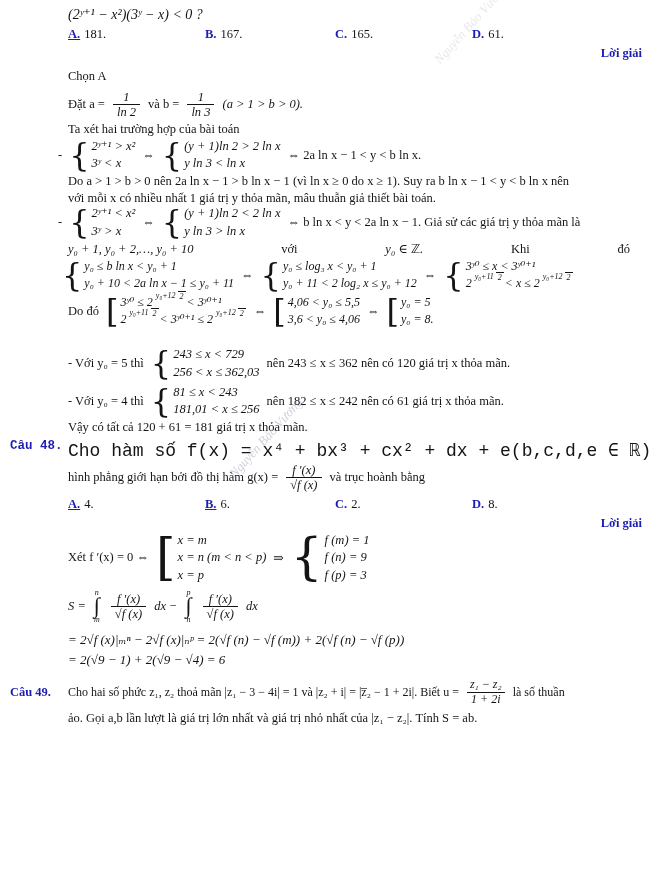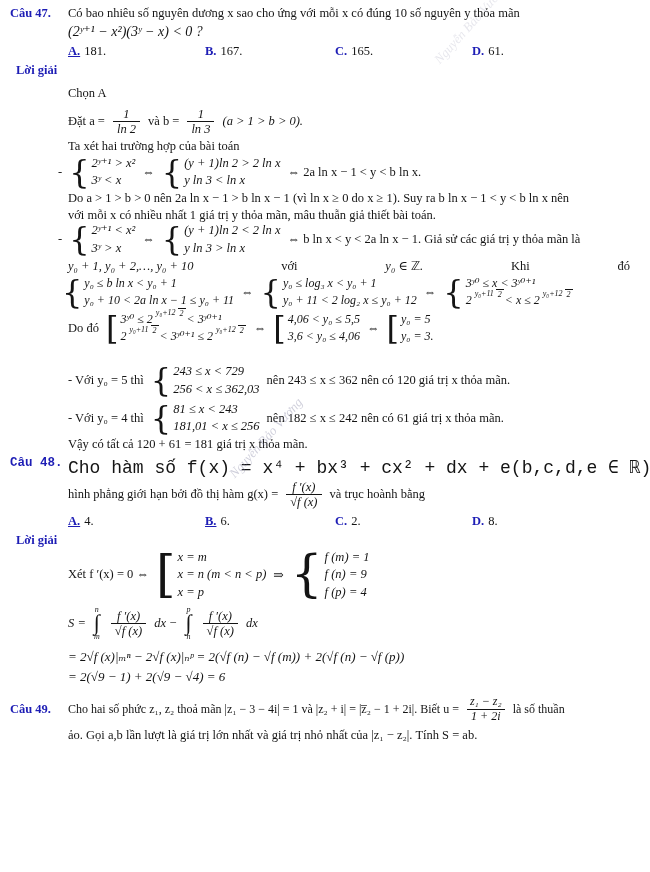--- a/index.html
+++ b/index.html
@@ -12,21 +12,21 @@
     font-size:12.5px;color:#141414;
     padding-top:4px;
     box-sizing:border-box;
   }
   .qrow{display:flex;align-items:flex-start;margin:2px 8px 2px 10px;}
   .qlabel{flex:0 0 58px;font-weight:bold;color:#1d1db5;}
   .qbody{flex:1;white-space:nowrap;}
   .row{display:flex;align-items:center;margin:2px 8px 2px 68px;gap:5px;white-space:nowrap;}
   .row.tight{margin-top:0;margin-bottom:0;}
   .indent0{margin-left:58px;}
-  .center{justify-content:flex-start;margin-left:16px;}
+  .center{justify-content:flex-end;margin-left:6px;}
   .blue{color:#1d1db5;font-weight:bold;}
   .ul{text-decoration:underline;}
   .choices{display:flex;margin:4px 8px 4px 68px;white-space:nowrap;}
   .choice{display:flex;gap:4px;}
   .choice.c1{width:137px;}
   .choice.c2{width:130px;}
   .choice.c3{width:137px;}
   .mi{font-style:italic;}
   .fr{display:inline-flex;flex-direction:column;align-items:center;line-height:1.15;margin:0 3px;font-style:italic;}
   .fr .n{padding:0 4px;}
@@ -48,24 +48,20 @@
   .wm2{top:430px;left:215px;}
   .wm1{top:16px;left:420px;opacity:0.5;}
 </style>
 </head>
 <body>
 
 <div id="page">
   <div class="wm wm1">Nguyễn Bảo Vương</div>
   <div class="wm wm2">Nguyễn Bảo Vương</div>
 
-  <div class="qrow">
-    <span class="qlabel">Câu 47.</span>
-    <span class="qbody">Có bao nhiêu số nguyên dương x sao cho ứng với mỗi x có đúng 10 số nguyên y thỏa mãn</span>
-  </div>
   <div class="row mi" style="font-size:14px;">
     <span>(2ʸ⁺¹ − x²)(3ʸ − x) &lt; 0 ?</span>
   </div>
 
   <div class="choices">
     <span class="choice c1">
       <span class="blue ul">A.</span>
       <span>181.</span>
     </span>
     <span class="choice c2">
@@ -233,21 +229,21 @@
       <span class="rows sm mi">
         <span>4,06 &lt; y₀ ≤ 5,5</span>
         <span>3,6 &lt; y₀ ≤ 4,06</span>
       </span>
     </span>
     <span>⇔</span>
     <span class="grp">
       <span class="brace b2">[</span>
       <span class="rows sm mi">
         <span>y₀ = 5</span>
-        <span>y₀ = 3.</span>
+        <span>y₀ = 8.</span>
       </span>
     </span>
   </div>
 
   <div class="row tight" style="margin-top:20px;text-align:right;">
     <span>- Với y₀ = 5 thì</span>
     <span class="grp">
       <span class="brace b2">{</span>
       <span class="rows mi">
         <span>243 ≤ x &lt; 729</span>
@@ -318,21 +314,21 @@
         <span>x = n (m &lt; n &lt; p)</span>
         <span>x = p</span>
       </span>
     </span>
     <span>⇒</span>
     <span class="grp">
       <span class="brace b3">{</span>
       <span class="rows mi">
         <span>f (m) = 1</span>
         <span>f (n) = 9</span>
-        <span>f (p) = 4</span>
+        <span>f (p) = 3</span>
       </span>
     </span>
   </div>
 
   <div class="row tight" style="margin-top:6px;">
     <span class="mi">S =</span>
     <span class="int">
       <span class="lim">n</span>
       <span class="g">∫</span>
       <span class="lim">m</span>

